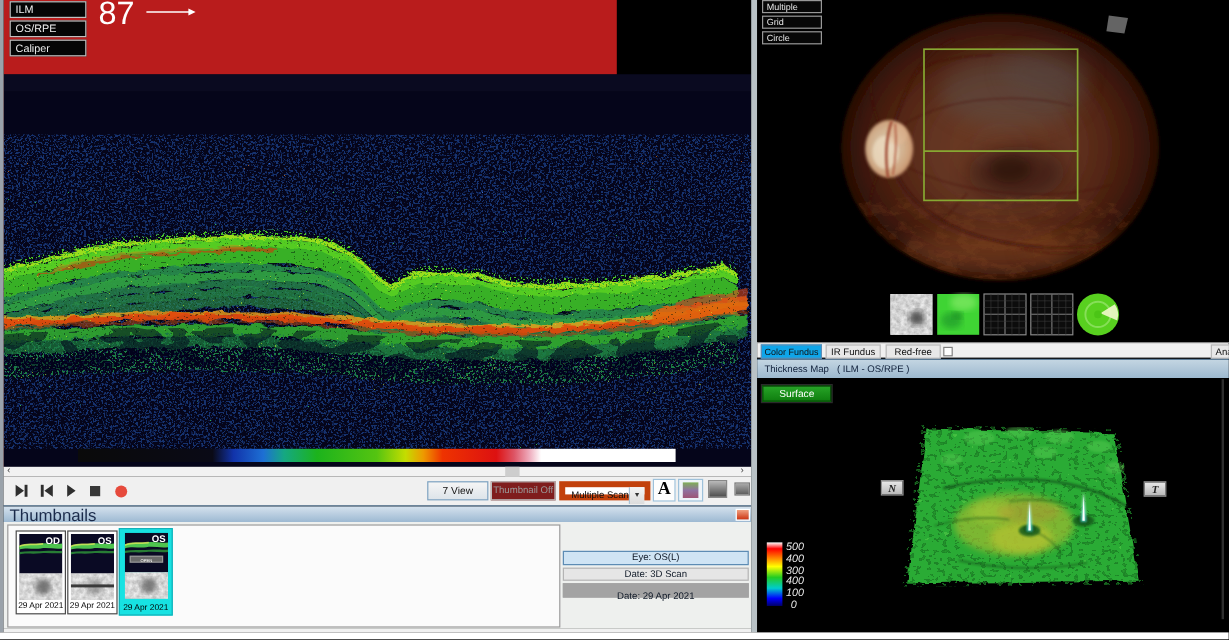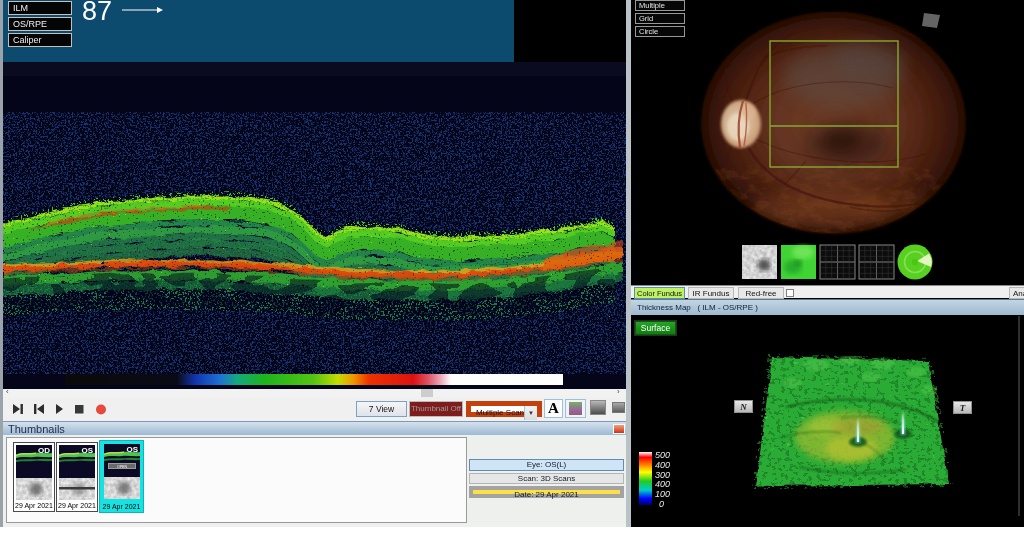--- a/index.html
+++ b/index.html
@@ -1,66 +1,66 @@
 <!DOCTYPE html>
 <html><head>
 <meta charset="utf-8">
 <style>
 *{margin:0;padding:0;box-sizing:border-box;}
 body{width:1024px;height:533px;position:relative;background:#000;font-family:"Liberation Sans",sans-serif;overflow:hidden;}
 .abs{position:absolute;}
 
 #leftedge{left:0;top:0;width:3px;height:527px;background:#9aa2aa;}
-#octwrap{left:3px;top:0;width:511px;height:390px;background:#0c4a6e;}
+#octwrap{left:3px;top:0;width:511px;height:390px;background:#b91c1c;}
 .lbox{position:absolute;left:5px;width:64px;height:14px;background:#050505;border:1px solid #c0c0c0;color:#efefef;font-size:9px;line-height:12px;padding-left:4px;}
 #n87{position:absolute;left:79px;top:-4px;color:#fff;font-size:27px;font-weight:400;}
 #toolrow1{left:3px;top:389px;width:623px;height:8px;background:#f2f2f2;}
 #toolrow1 .thumbbar{position:absolute;left:418px;top:0px;width:12px;height:8px;background:#cdcdcd;}
 #toolrow1 .la{position:absolute;left:3px;top:-2px;font-size:8px;color:#444;}
 #toolrow1 .ra{position:absolute;left:614px;top:-2px;font-size:8px;color:#444;}
 #toolbar{left:3px;top:397px;width:623px;height:24px;background:#f0f0f0;}
 .tbtn{position:absolute;top:4px;height:16px;font-size:8.5px;color:#111;text-align:center;}
 #b2view{left:353px;width:51px;background:linear-gradient(#f5f5f5,#dde4ea);border:1px solid #7da2c1;line-height:14px;}
 #bthoff{left:406px;width:54px;font-size:8px;background:#7f1d1d;border:1px solid #bcbcbc;color:#9b9b9b;line-height:14px;}
 #bmult{left:463px;width:76px;background:#fff;border:5px solid #c2410c;line-height:14px;text-align:left;padding-left:5px;font-size:8px;}
 #bmult .dd{position:absolute;right:0;top:0;width:13px;height:14px;background:linear-gradient(#f4f4f4,#dcdcdc);border-left:1px solid #aac3d5;color:#333;font-size:6px;line-height:14px;text-align:center;}
 #bA{left:541px;top:2px;width:19px;height:19px;background:#fdfdfd;border:1px solid #9ec1da;color:#000;font-family:"Liberation Serif",serif;font-size:15px;font-weight:bold;line-height:17px;text-align:center;}
 #bpal{left:562px;top:2px;width:21px;height:19px;background:#eef4f9;border:1px solid #9ec1da;}
 #bpal i{position:absolute;left:3px;top:2px;width:13px;height:13px;display:block;background:linear-gradient(#7fae57,#8f72a0,#9e5576);}
 #bgray{left:587px;top:3px;width:16px;height:15px;background:linear-gradient(#b9b9b9,#4c4c4c);border:1px solid #888;}
 #bgray2{left:609px;top:5px;width:13px;height:11px;background:linear-gradient(#a9a9a9,#5c5c5c);border:1px solid #777;}
 .picon{position:absolute;top:6px;}
-#thtitle{left:3px;top:421px;width:623px;height:14px;background:linear-gradient(#d5e2ee,#9db9d2);border-top:1px solid #7c9ab5;color:#1a2a4a;font-size:11px;line-height:14px;padding-left:5px;}
+#thtitle{left:3px;top:421px;width:623px;height:14px;background:linear-gradient(#d5e2ee,#9db9d2);border-top:1px solid #7c9ab5;color:#1a2a4a;font-size:14px;line-height:14px;padding-left:5px;}
 #thmin{position:absolute;left:610px;top:1.5px;width:12px;height:10.5px;background:linear-gradient(#f0a080,#cc3311);border:1px solid #fff;}
 #thpanel{left:3px;top:435px;width:623px;height:89px;background:#eef0ee;}
 #thinner{position:absolute;left:3px;top:2px;width:461px;height:86px;background:#fbfbfb;border:1px solid #9a9a9a;}
 #rbtns{position:absolute;left:466px;top:4px;width:155px;}
 .rbtn{width:155px;height:11.5px;font-size:8px;text-align:center;line-height:10px;color:#101a28;margin-bottom:2.2px;}
 #rb1{background:#cfe4f4;border:1px solid #5d8cb4;margin-top:20px;}
 #rb2{background:#e6e6e6;border:1px solid #b4b4b4;}
-#rb3{background:#fde047;border:4px solid #a3a3a3;}
+#rb3{background:#a3a3a3;border:6px solid #a3a3a3;}
 #graybot{left:3px;top:524px;width:623px;height:3px;background:#f0f0f0;}
 #whitebot{left:0;top:527px;width:1024px;height:6px;background:#fff;}
 
 .thumb{position:absolute;top:7px;background:#fff;border:1px solid #4a4a4a;}
 .thumb .date{position:absolute;left:0;bottom:0;width:100%;height:11px;font-size:7px;text-align:center;line-height:11px;color:#000;white-space:nowrap;}
 
 #divider{left:626px;top:0;width:5px;height:527px;background:#b9c2c6;}
 
 #rpane{left:631px;top:0;width:393px;height:527px;background:#000;}
 .rbox{position:absolute;left:4px;width:50px;height:11px;background:#070707;border:1px solid #989898;color:#e6e6e6;font-size:7.5px;line-height:9px;padding-left:3px;}
 #tabsrow{position:absolute;left:0;top:285px;width:393px;height:13px;background:#f0f0f0;border-top:1px solid #888;}
 .tab{position:absolute;top:1px;height:12px;font-size:8px;text-align:center;line-height:11px;color:#111;}
-#tab1{left:3px;width:51px;font-size:7.5px;background:#bef264;border:1px solid #5d8cb4;}
+#tab1{left:3px;width:51px;font-size:7.5px;background:#0ea5e9;border:1px solid #5d8cb4;}
 #tab2{left:57px;width:46px;background:#e8e8e8;border:1px solid #b8b8b8;}
 #tab3{left:107px;width:46px;background:#e8e8e8;border:1px solid #b8b8b8;}
 #cbx{position:absolute;left:155px;top:3px;width:8px;height:8px;background:#fff;border:1px solid #808080;}
 #antab{position:absolute;left:378px;top:1px;width:18px;height:12px;background:#e8e8e8;border:1px solid #b8b8b8;font-size:8px;line-height:11px;padding-left:3px;color:#111;}
 #thickbar{position:absolute;left:0;top:299px;width:403px;height:16px;background:linear-gradient(#c3d5e2,#9db9cf);border-top:1px solid #5a7a95;color:#10203a;font-size:8px;line-height:15px;padding-left:6px;}
-#surface{position:absolute;left:4px;top:321px;width:41px;height:13.5px;background:linear-gradient(#27a427,#0f7e0f);border:1px solid #0a5c0a;outline:1px solid #2a2a2a;color:#fff;font-size:8.5px;line-height:12px;text-align:center;}
+#surface{position:absolute;left:4px;top:321px;width:58px;height:13.5px;background:linear-gradient(#27a427,#0f7e0f);border:1px solid #0a5c0a;outline:1px solid #2a2a2a;color:#fff;font-size:8.5px;line-height:12px;text-align:center;}
 .ntbox{position:absolute;width:19px;height:13px;background:linear-gradient(#e8e8e8,#b8b8b8);border:1px solid #909090;color:#222;font-family:"Liberation Serif",serif;font-style:italic;font-weight:bold;font-size:9px;text-align:center;line-height:12px;}
 #scale{position:absolute;left:8px;top:452px;width:13px;height:53px;background:linear-gradient(#fff 0%,#f00 10%,#ff8800 25%,#ff0 38%,#2c2 55%,#0cc 72%,#00f 88%,#006 100%);}
 .slbl{position:absolute;left:24px;color:#e8e8e8;font-size:9px;font-style:italic;line-height:9.5px;}
 #gmrow{position:absolute;left:0;top:516px;width:393px;height:11px;background:#f0f0f0;border-top:1px solid #999;}
 .gmbtn{position:absolute;top:0.5px;height:11px;font-size:8px;text-align:center;line-height:10px;color:#111;background:linear-gradient(#f3f8fc,#d8e6f2);border:1px solid #7a9cbb;}
 </style>
 </head>
 <body>
 
 <div class="abs" id="octwrap">
@@ -299,21 +299,21 @@
         <text x="18" y="24" font-size="3.5" fill="#fff" text-anchor="middle" font-family="Liberation Sans">OPEN</text>
         <text x="34" y="8" font-size="8" font-weight="bold" fill="#fff" text-anchor="end" font-family="Liberation Sans">OS</text>
         <rect x="0" y="33" width="36" height="22" fill="#c6c6c6"></rect>
         <rect x="0" y="33" width="36" height="22" fill="#fff" filter="url(#tg1b)"></rect>
         <circle cx="20" cy="44" r="6.5" fill="#555" opacity="0.7" filter="url(#fb3b)"></circle>
       </svg>
     <div class="date">29 Apr 2021</div>
   </div>
   <div id="rbtns">
     <div class="rbtn" id="rb1">Eye: OS(L)</div>
-    <div class="rbtn" id="rb2">Scan: 3D Scans</div>
+    <div class="rbtn" id="rb2">Date: 3D Scan</div>
     <div class="rbtn" id="rb3">Date: 29 Apr 2021</div>
   </div>
 </div>
 <div class="abs" id="graybot"></div>
 <div class="abs" id="divider"></div>
 
 <div class="abs" id="rpane">
   <svg class="abs" style="left:0;top:0;" width="393" height="285" id="fundussvg">
       <defs>
 <radialGradient id="fg" cx="0.5" cy="0.5" r="0.54">

